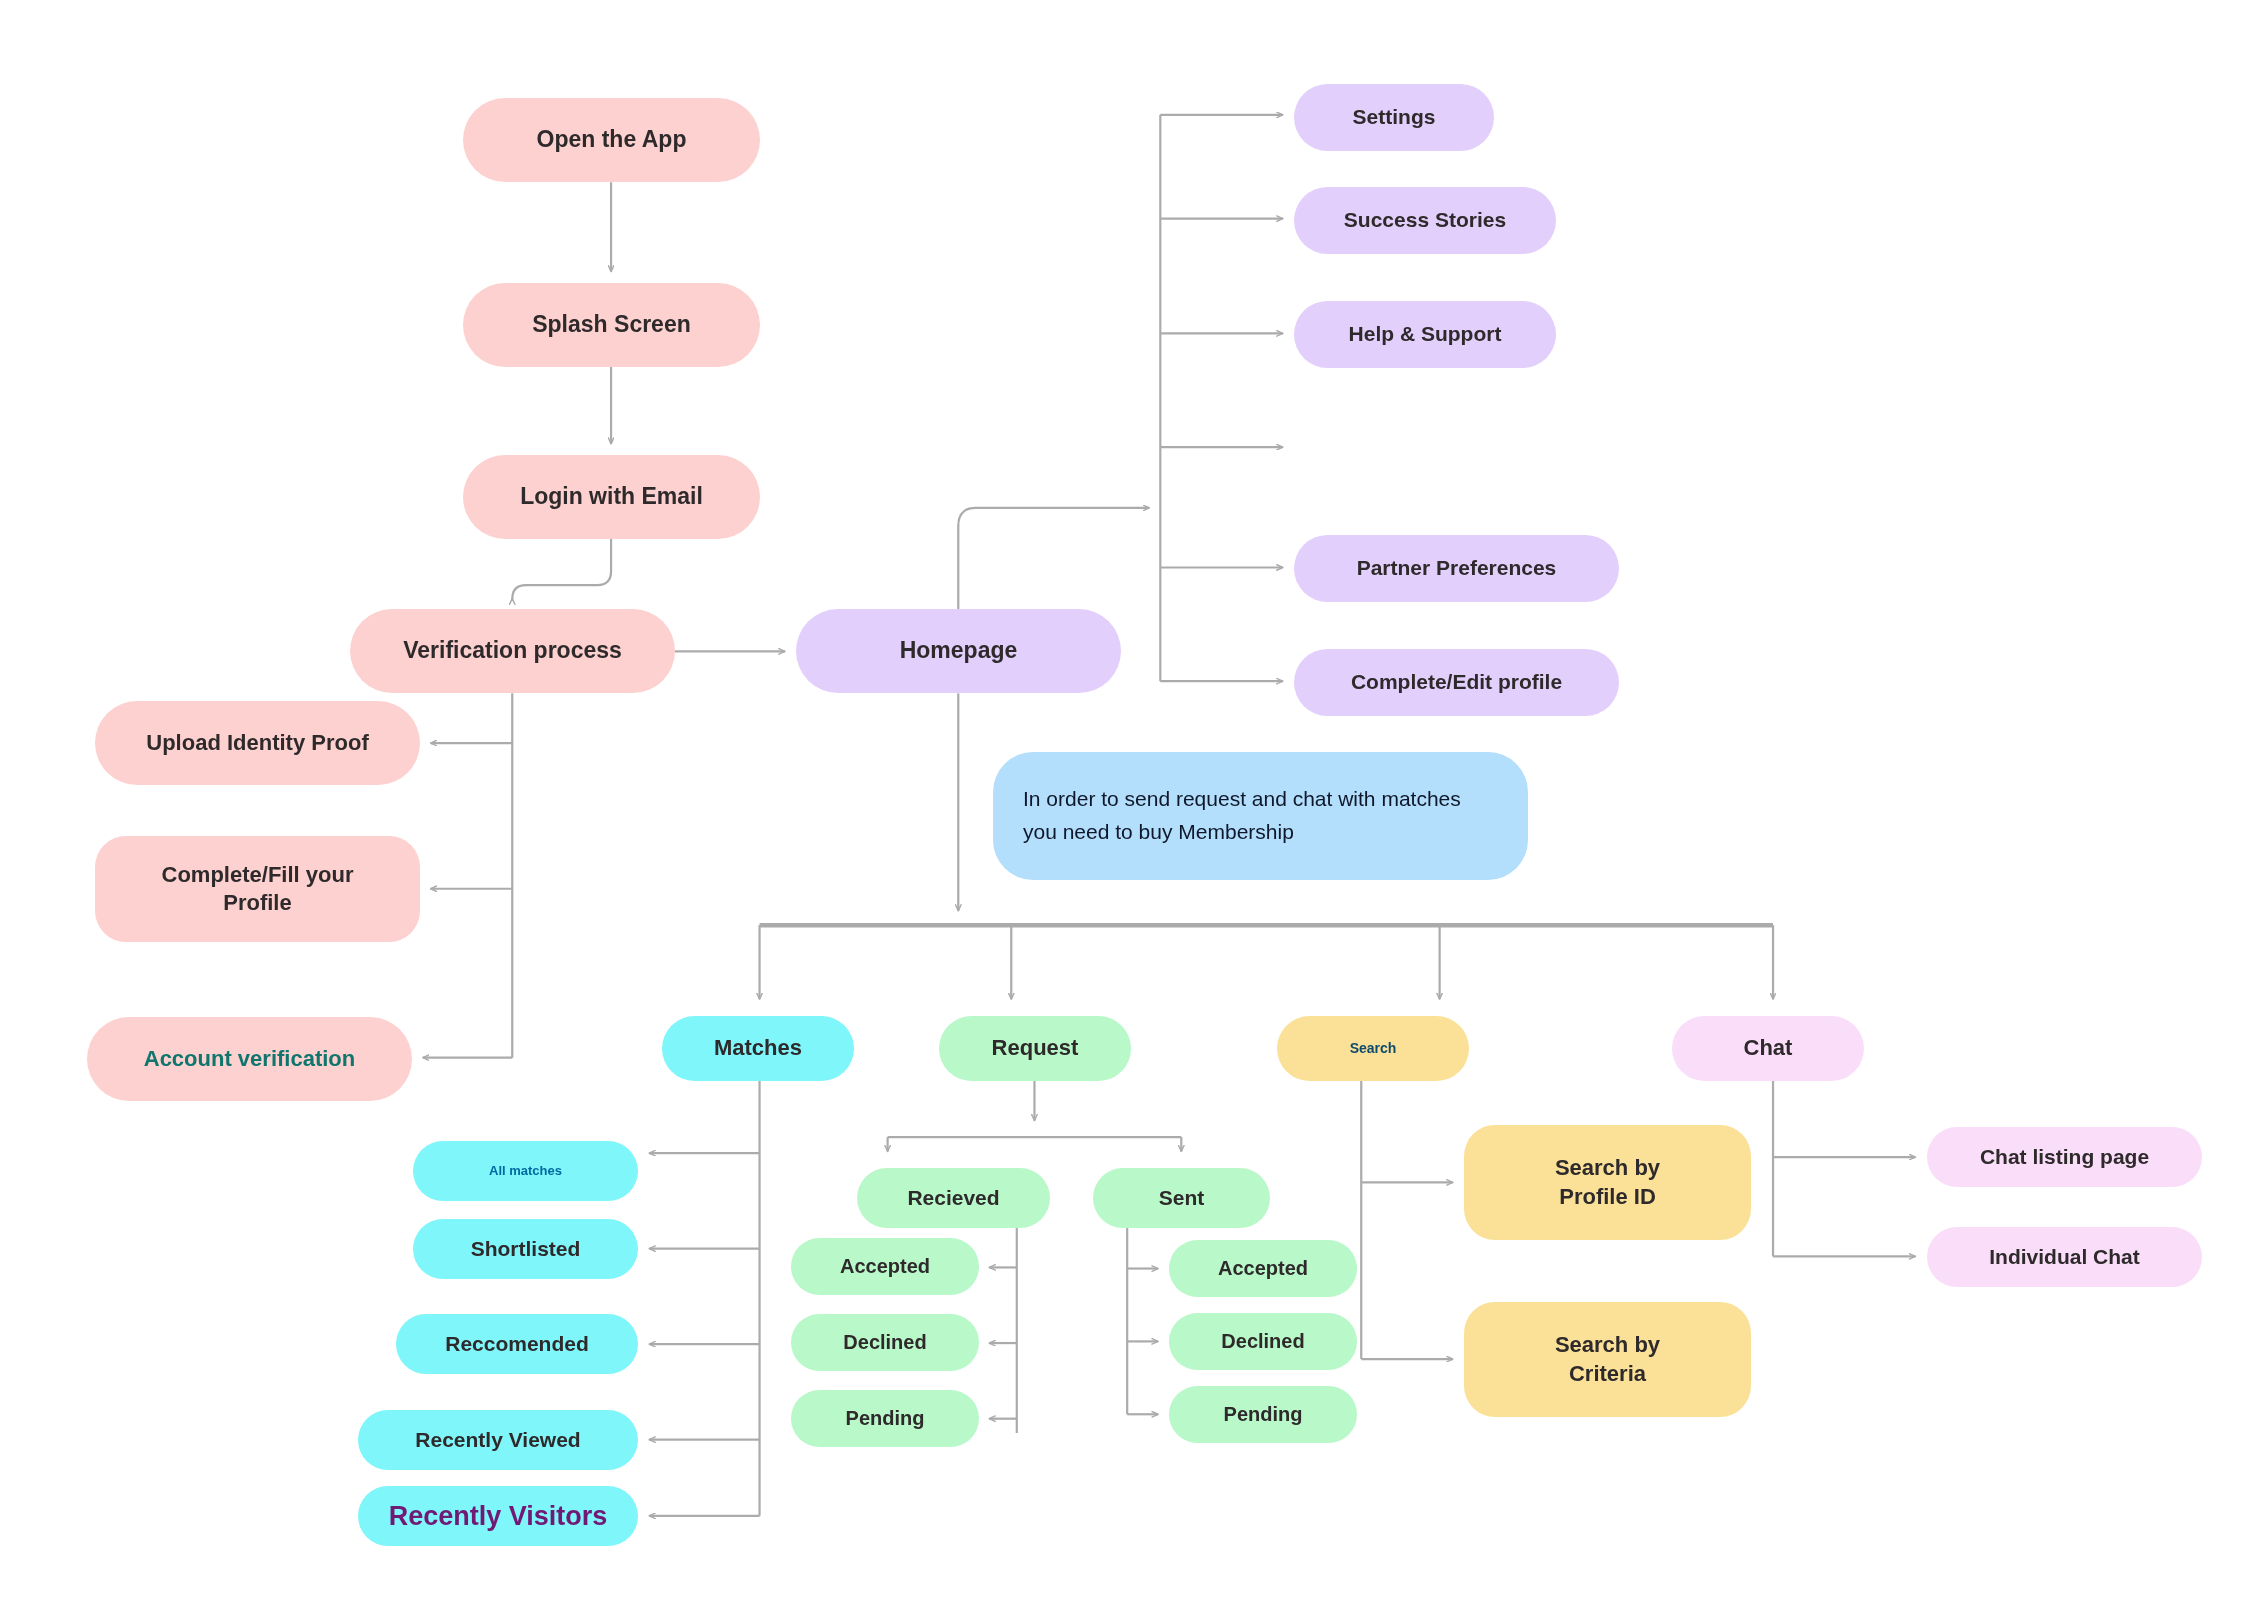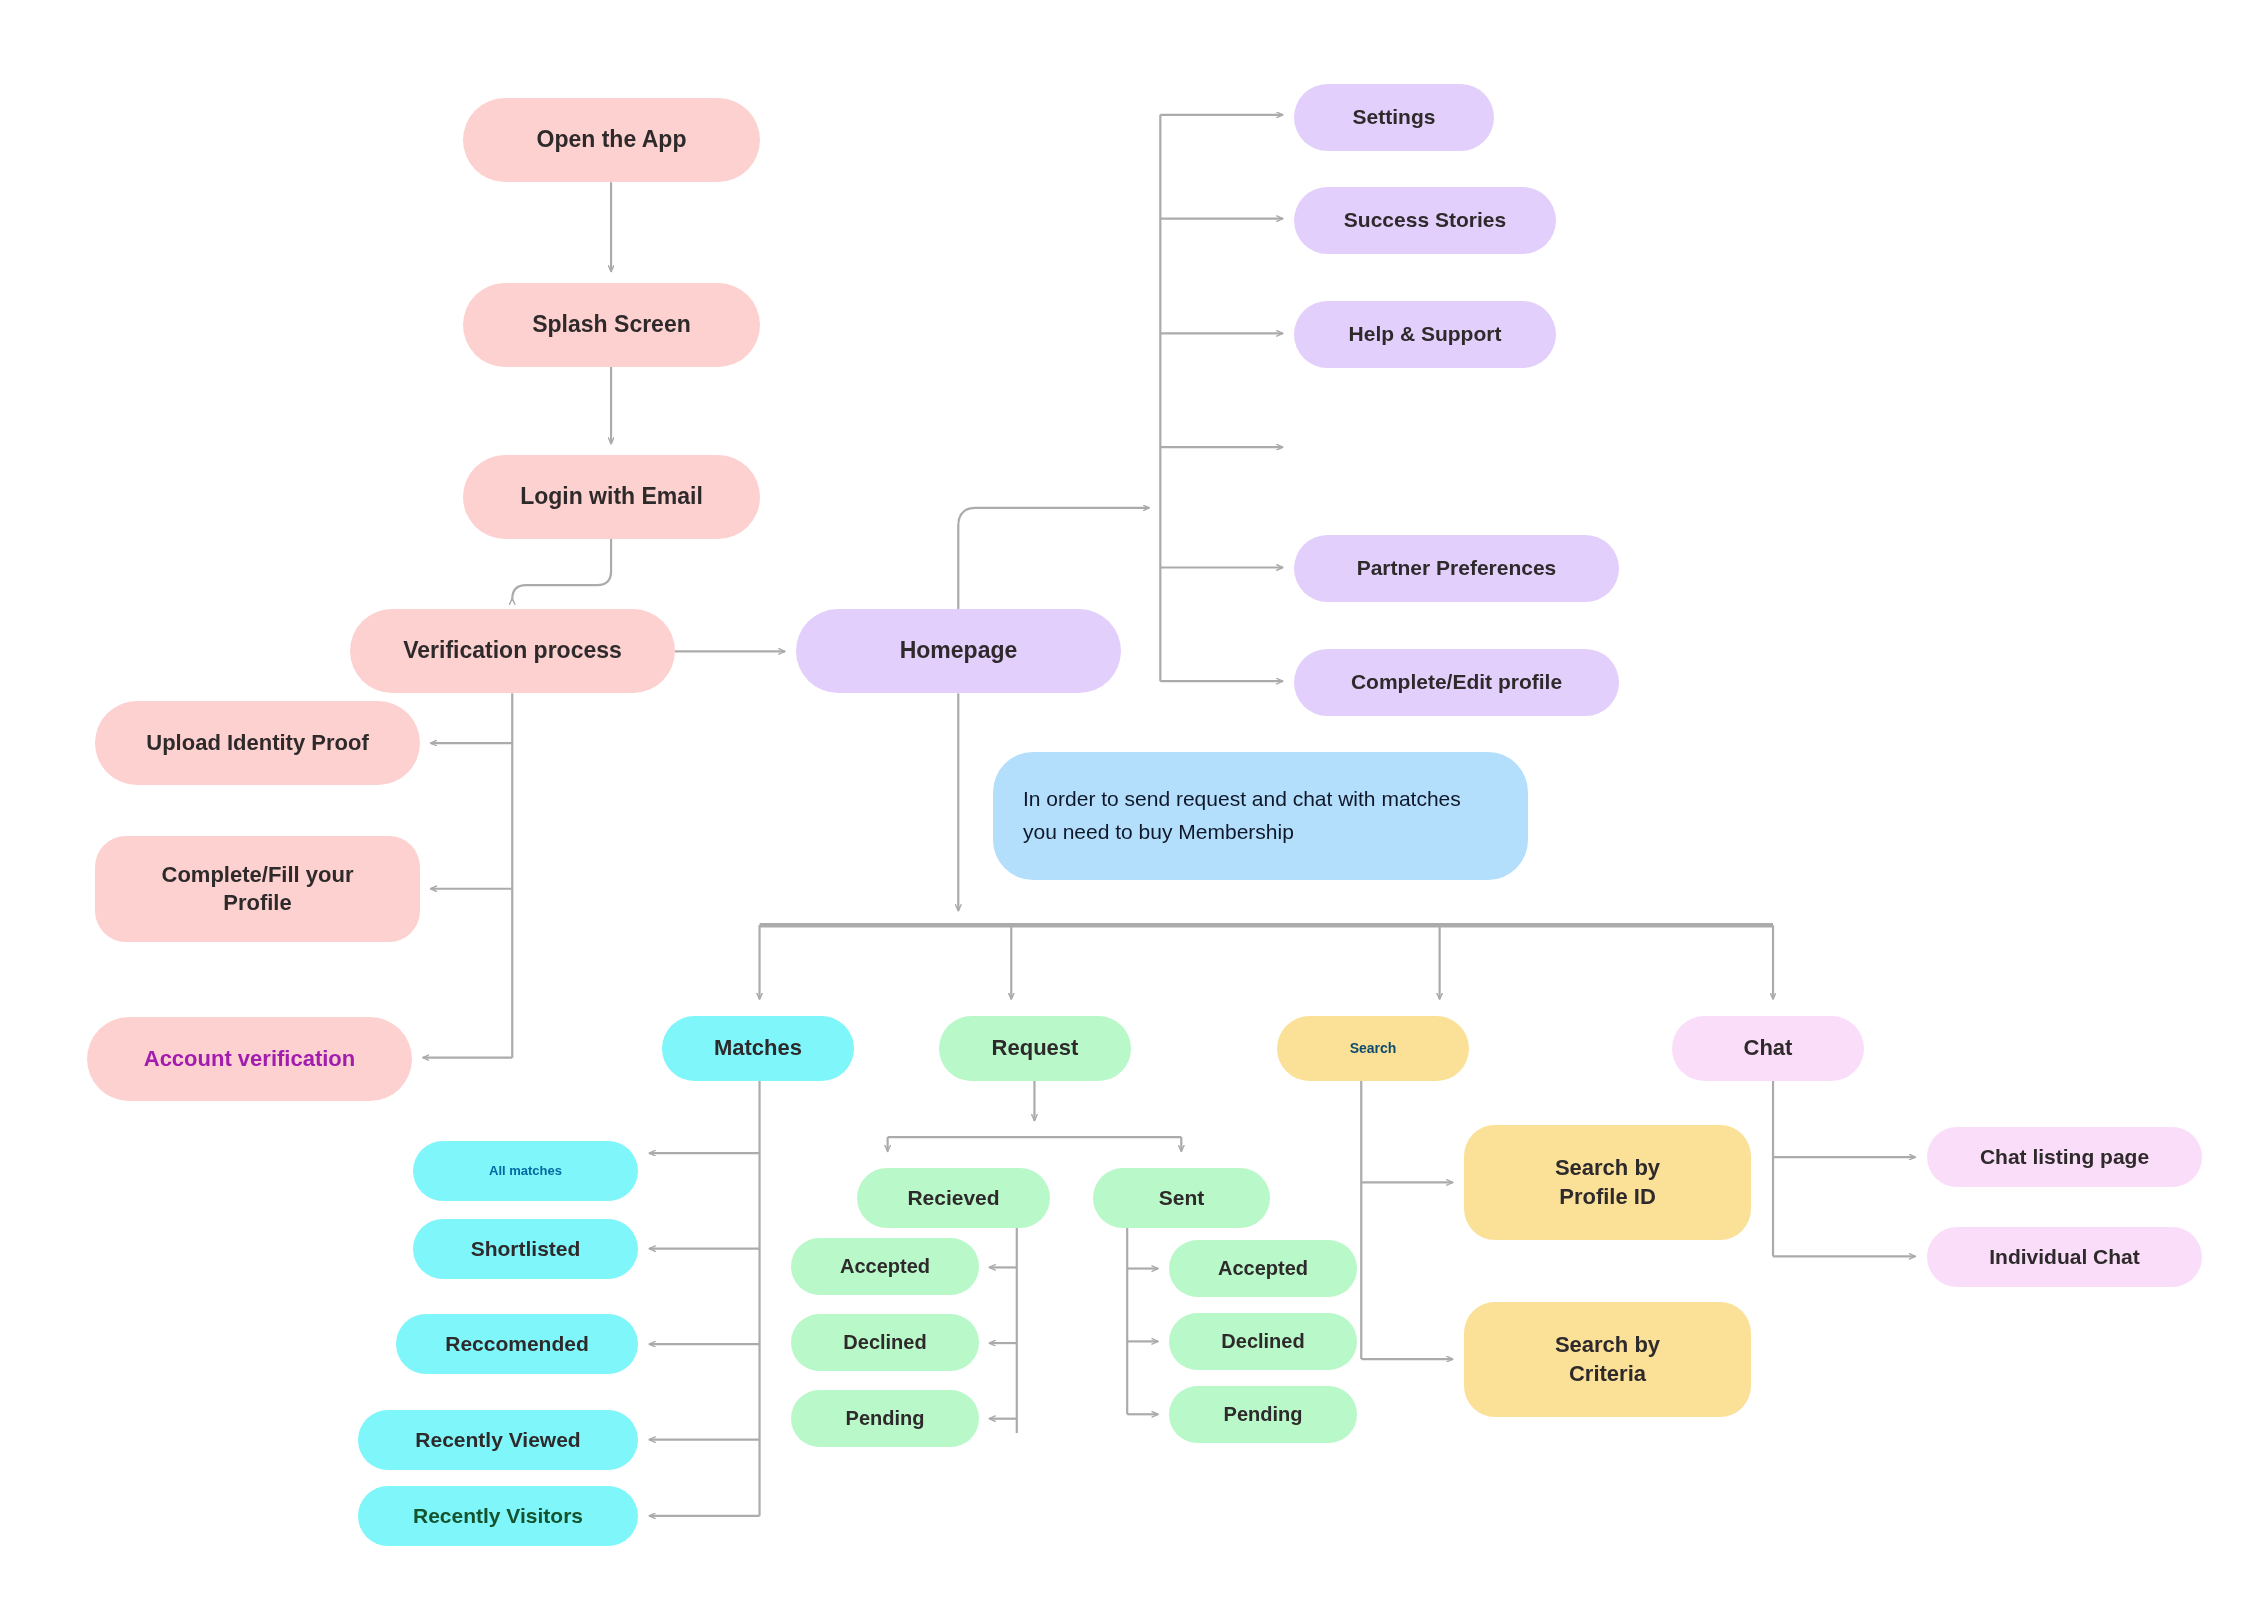--- a/index.html
+++ b/index.html
@@ -104,37 +104,37 @@
     </g>
   </svg>
 
 <div class="node" style="left: 463px; top: 98px; width: 297px; height: 84px; font-size: 23px; background: rgb(253, 209, 207); color: rgb(46, 42, 43);">Open the App</div>
     <div class="node" style="left: 463px; top: 283px; width: 297px; height: 84px; font-size: 23px; background: rgb(253, 209, 207); color: rgb(46, 42, 43);">Splash Screen</div>
     <div class="node" style="left: 463px; top: 455px; width: 297px; height: 84px; font-size: 23px; background: rgb(253, 209, 207); color: rgb(46, 42, 43);">Login with Email</div>
     <div class="node" style="left: 350px; top: 609px; width: 325px; height: 84px; font-size: 23px; background: rgb(253, 209, 207); color: rgb(46, 42, 43);">Verification process</div>
     <div class="node" style="left: 95px; top: 701px; width: 325px; height: 84px; font-size: 22px; background: rgb(253, 209, 207); color: rgb(46, 42, 43);">Upload Identity Proof</div>
     <div class="node soft" style="left: 95px; top: 836px; width: 325px; height: 106px; font-size: 22px; background: rgb(253, 209, 207); color: rgb(46, 42, 43);">Complete/Fill your
 Profile</div>
-    <div class="node" style="left: 87px; top: 1017px; width: 325px; height: 84px; font-size: 22px; background: rgb(253, 209, 207); color: #a21caf;">Account verification</div>
+    <div class="node" style="left: 87px; top: 1017px; width: 325px; height: 84px; font-size: 22px; background: rgb(253, 209, 207); color: #0f766e;">Account verification</div>
     <div class="node" style="left: 796px; top: 609px; width: 325px; height: 84px; font-size: 23px; background: rgb(227, 207, 251); color: rgb(46, 42, 43);">Homepage</div>
     <div class="node" style="left: 1294px; top: 84px; width: 200px; height: 67px; font-size: 21px; background: rgb(227, 207, 251); color: rgb(46, 42, 43);">Settings</div>
     <div class="node" style="left: 1294px; top: 187px; width: 262px; height: 67px; font-size: 21px; background: rgb(227, 207, 251); color: rgb(46, 42, 43);">Success Stories</div>
     <div class="node" style="left: 1294px; top: 301px; width: 262px; height: 67px; font-size: 21px; background: rgb(227, 207, 251); color: rgb(46, 42, 43);">Help &amp; Support</div>
     <div class="node" style="left: 1294px; top: 535px; width: 325px; height: 67px; font-size: 21px; background: rgb(227, 207, 251); color: rgb(46, 42, 43);">Partner Preferences</div>
     <div class="node" style="left: 1294px; top: 649px; width: 325px; height: 67px; font-size: 21px; background: rgb(227, 207, 251); color: rgb(46, 42, 43);">Complete/Edit profile</div>
     <div class="node note" style="left: 993px; top: 752px; width: 535px; height: 128px; font-size: 21px; background: rgb(179, 223, 252); color: #0f172a;">In order to send request and chat with matches you need to buy Membership</div>
     <div class="node" style="left: 662px; top: 1016px; width: 192px; height: 65px; font-size: 22px; background: rgb(127, 246, 250); color: rgb(46, 42, 43);">Matches</div>
     <div class="node" style="left: 939px; top: 1016px; width: 192px; height: 65px; font-size: 22px; background: rgb(185, 248, 201); color: rgb(46, 42, 43);">Request</div>
     <div class="node" style="left: 1277px; top: 1016px; width: 192px; height: 65px; font-size: 14px; background: rgb(251, 225, 152); color: #0c4a6e;">Search</div>
     <div class="node" style="left: 1672px; top: 1016px; width: 192px; height: 65px; font-size: 22px; background: rgb(250, 221, 249); color: rgb(46, 42, 43);">Chat</div>
     <div class="node" style="left: 413px; top: 1123px; width: 225px; height: 60px; font-size: 13px; background: rgb(127, 246, 250); color: #0369a1; margin-top: 18px;">All matches</div>
     <div class="node" style="left: 413px; top: 1219px; width: 225px; height: 60px; font-size: 21px; background: rgb(127, 246, 250); color: rgb(46, 42, 43);">Shortlisted</div>
     <div class="node" style="left: 396px; top: 1314px; width: 242px; height: 60px; font-size: 21px; background: rgb(127, 246, 250); color: rgb(46, 42, 43);">Reccomended</div>
     <div class="node" style="left: 358px; top: 1410px; width: 280px; height: 60px; font-size: 21px; background: rgb(127, 246, 250); color: rgb(46, 42, 43);">Recently Viewed</div>
-    <div class="node" style="left: 358px; top: 1486px; width: 280px; height: 60px; font-size: 21px; background: rgb(127, 246, 250); color: #14532d;">Recently Visitors</div>
+    <div class="node" style="left: 358px; top: 1486px; width: 280px; height: 60px; font-size: 27px; background: rgb(127, 246, 250); color: #701a75;">Recently Visitors</div>
     <div class="node" style="left: 857px; top: 1168px; width: 193px; height: 60px; font-size: 21px; background: rgb(185, 248, 201); color: rgb(46, 42, 43);">Recieved</div>
     <div class="node" style="left: 1093px; top: 1168px; width: 177px; height: 60px; font-size: 21px; background: rgb(185, 248, 201); color: rgb(46, 42, 43);">Sent</div>
     <div class="node" style="left: 791px; top: 1238px; width: 188px; height: 57px; font-size: 20px; background: rgb(185, 248, 201); color: rgb(46, 42, 43);">Accepted</div>
     <div class="node" style="left: 791px; top: 1314px; width: 188px; height: 57px; font-size: 20px; background: rgb(185, 248, 201); color: rgb(46, 42, 43);">Declined</div>
     <div class="node" style="left: 791px; top: 1390px; width: 188px; height: 57px; font-size: 20px; background: rgb(185, 248, 201); color: rgb(46, 42, 43);">Pending</div>
     <div class="node" style="left: 1169px; top: 1240px; width: 188px; height: 57px; font-size: 20px; background: rgb(185, 248, 201); color: rgb(46, 42, 43);">Accepted</div>
     <div class="node" style="left: 1169px; top: 1313px; width: 188px; height: 57px; font-size: 20px; background: rgb(185, 248, 201); color: rgb(46, 42, 43);">Declined</div>
     <div class="node" style="left: 1169px; top: 1386px; width: 188px; height: 57px; font-size: 20px; background: rgb(185, 248, 201); color: rgb(46, 42, 43);">Pending</div>
     <div class="node soft" style="left: 1464px; top: 1125px; width: 287px; height: 115px; font-size: 22px; background: rgb(251, 225, 152); color: rgb(46, 42, 43);">Search by
 Profile ID</div>

